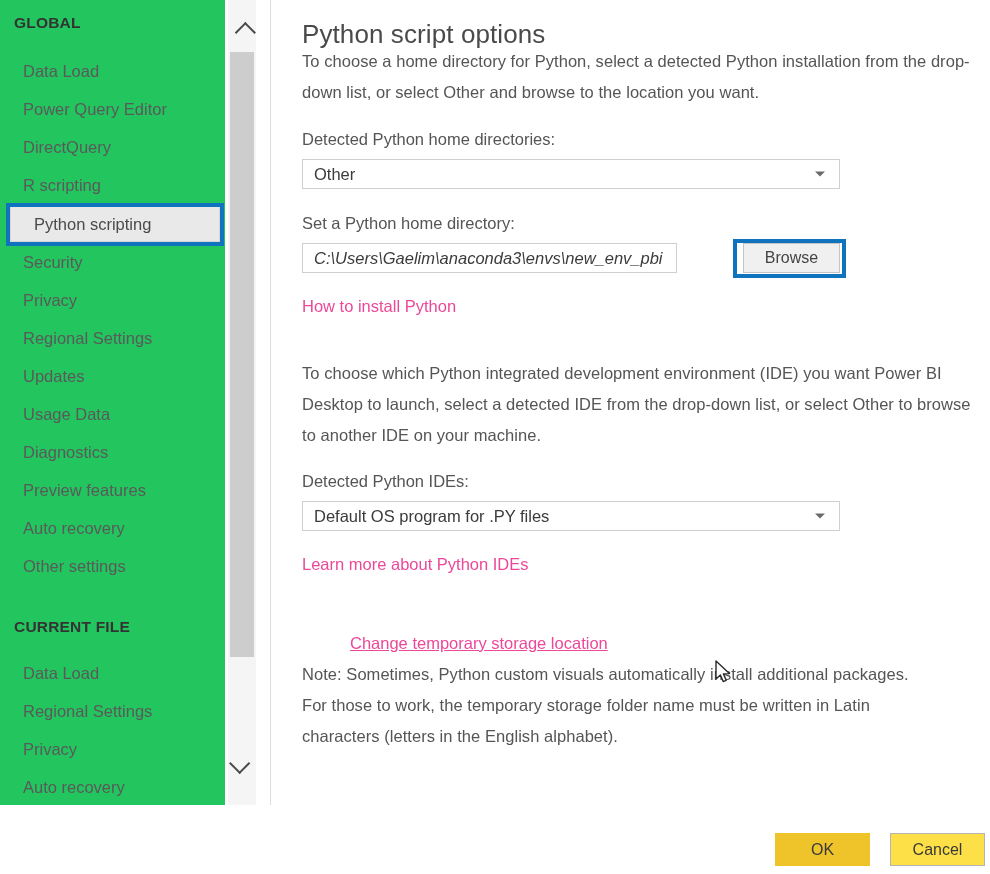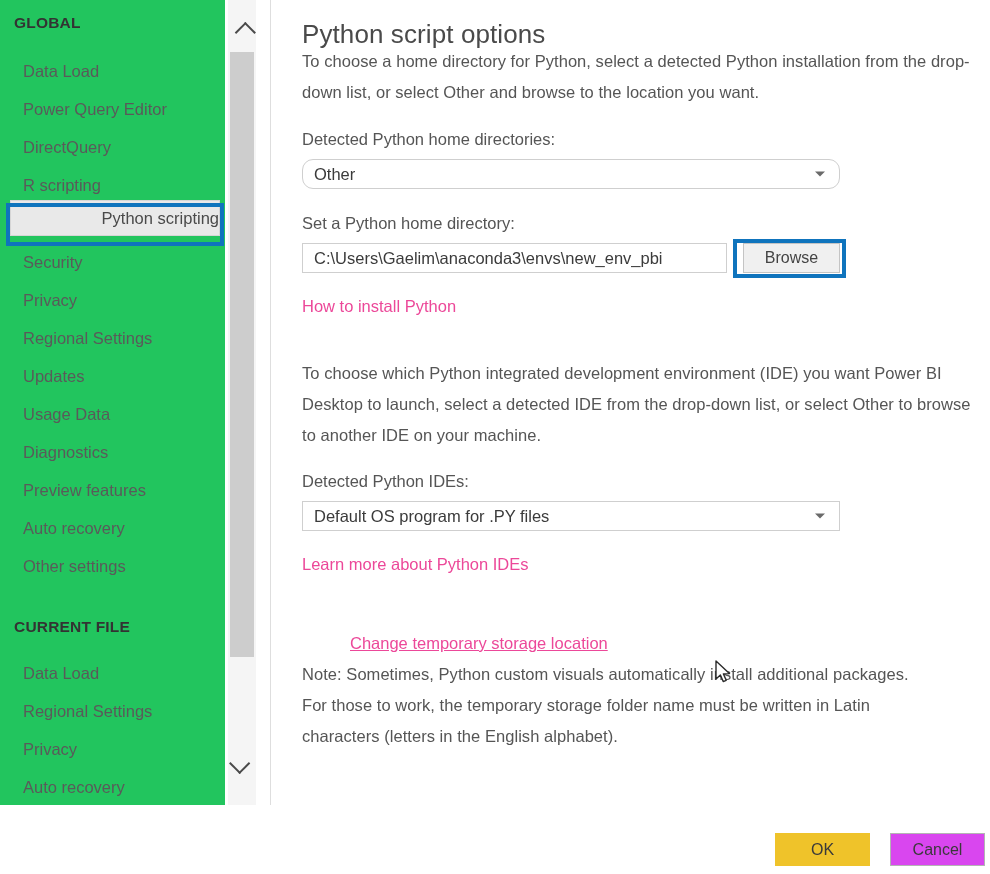--- a/index.html
+++ b/index.html
@@ -209,21 +209,21 @@
     color: #3a3a3a;
     font-family: "Liberation Sans", sans-serif;
     cursor: pointer;
   }
   #cancel-button {
     position: absolute;
     left: 890px;
     top: 833px;
     width: 95px;
     height: 33px;
-    background: #d946ef;
+    background: #fde047;
     border: 1px solid #b4b4b4;
     font-size: 16px;
     color: #3a3a3a;
     font-family: "Liberation Sans", sans-serif;
     cursor: pointer;
   }
 
   
   #mouse-cursor {
     position: absolute;
@@ -250,21 +250,21 @@
     </div>
     <div class="nav-item" style="position:absolute;left:0;top:90px;width:225px;">
       <span>Power Query Editor</span>
     </div>
     <div class="nav-item" style="position:absolute;left:0;top:128px;width:225px;">
       <span>DirectQuery</span>
     </div>
     <div class="nav-item" style="position:absolute;left:0;top:166px;width:225px;">
       <span>R scripting</span>
     </div>
-    <div class="nav-item selected" style="position:absolute;left:10px;top:200px;width:210px;height:36px;line-height:34px;text-align:right;">
+    <div class="nav-item selected" style="position:absolute;left:10px;top:206px;width:210px;height:36px;line-height:34px;">
       <span>Python scripting</span>
     </div>
     <div class="nav-item" style="position:absolute;left:0;top:243px;width:225px;">
       <span>Security</span>
     </div>
     <div class="nav-item" style="position:absolute;left:0;top:281px;width:225px;">
       <span>Privacy</span>
     </div>
     <div class="nav-item" style="position:absolute;left:0;top:319px;width:225px;">
       <span>Regional Settings</span>
@@ -319,28 +319,28 @@
   <div id="panel-divider"></div>
 
   <div id="main-panel">
 
     <h1 id="page-title">Python script options</h1>
 
     <div class="body-text" style="position:absolute;left:0;top:46px;width:675px;">To choose a home directory for Python, select a detected Python installation from the drop-down list, or select Other and browse to the location you want.</div>
 
     <div class="field-label" style="position:absolute;left:0;top:130px;">Detected Python home directories:</div>
 
-    <div class="dropdown" style="position:absolute;left:0;top:159px;width:538px;border-radius:11px;">
+    <div class="dropdown" style="position:absolute;left:0;top:159px;width:538px;">
       <span>Other</span>
       <span class="caret"></span>
     </div>
 
     <div class="field-label" style="position:absolute;left:0;top:214px;">Set a Python home directory:</div>
 
-    <div id="python-home-input" style="position:absolute;left:0;top:243px;width:425px;">
+    <div id="python-home-input" style="position:absolute;left:0;top:243px;width:375px;font-style:italic;">
       <span>C:\Users\Gaelim\anaconda3\envs\new_env_pbi</span>
     </div>
 
     <div id="browse-button" style="position:absolute;left:441px;top:243px;width:97px;height:30px;">
       <span>Browse</span>
     </div>
 
     <div class="link" style="position:absolute;left:0;top:297px;">How to install Python</div>
 
     <div class="body-text" style="position:absolute;left:0;top:358px;width:678px;">To choose which Python integrated development environment (IDE) you want Power BI Desktop to launch, select a detected IDE from the drop-down list, or select Other to browse to another IDE on your machine.</div>

